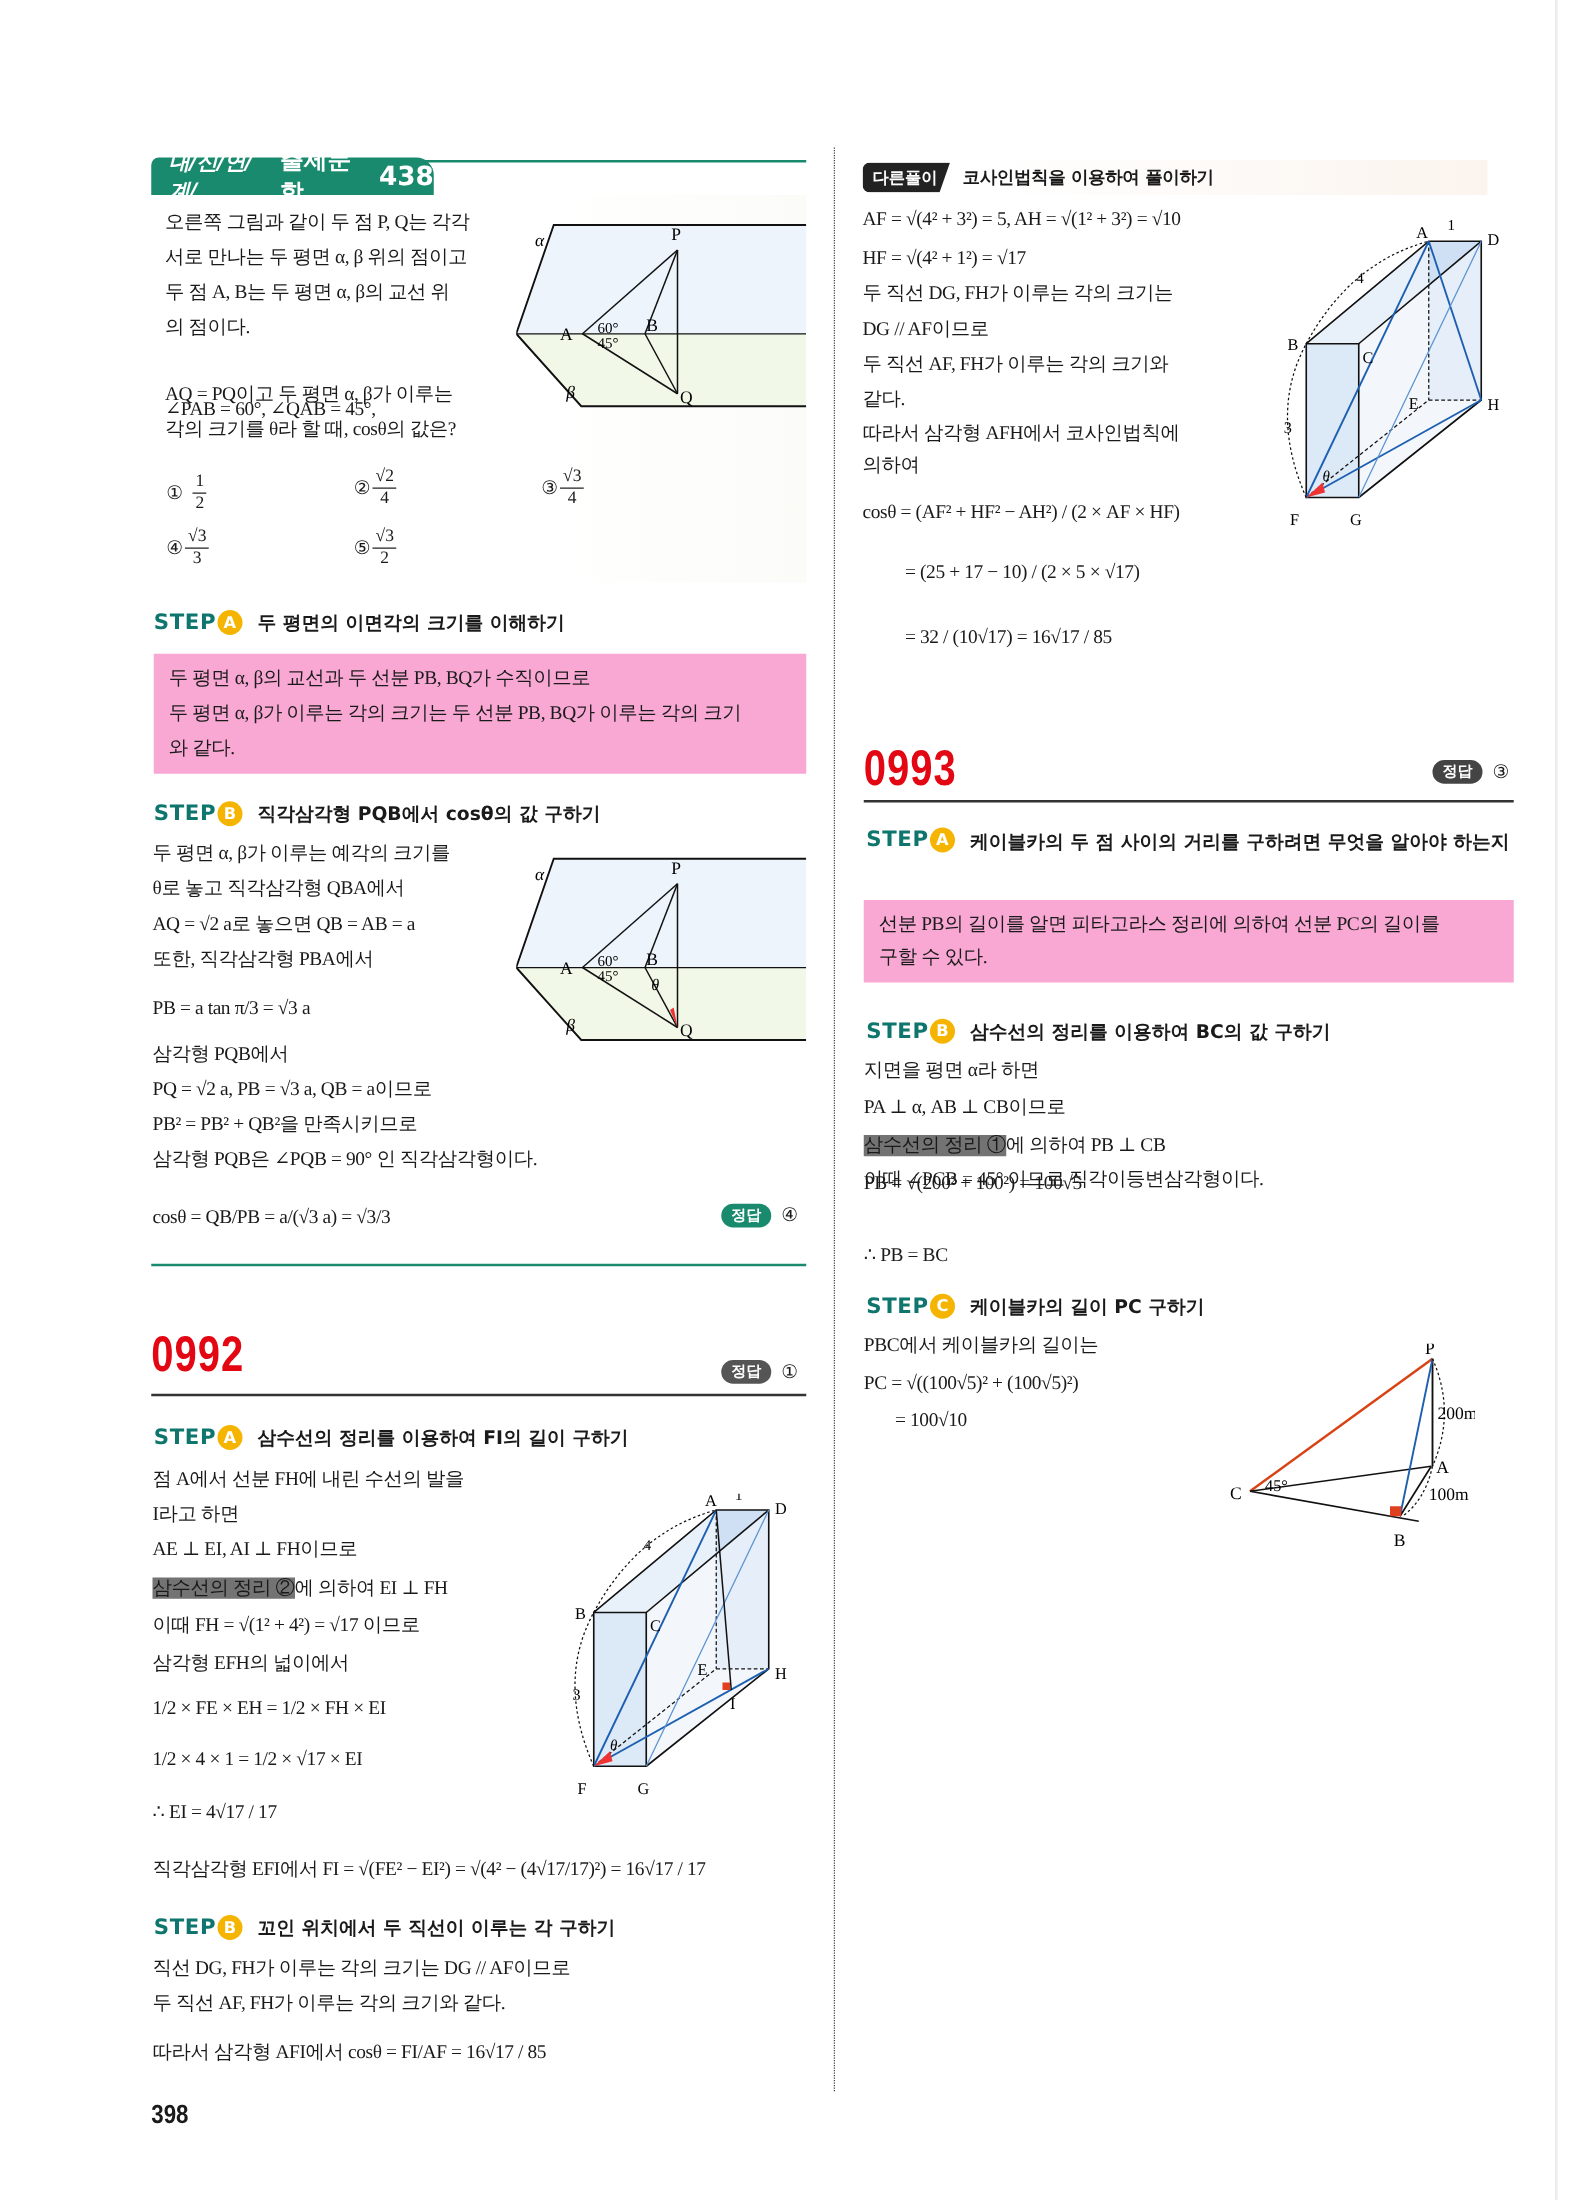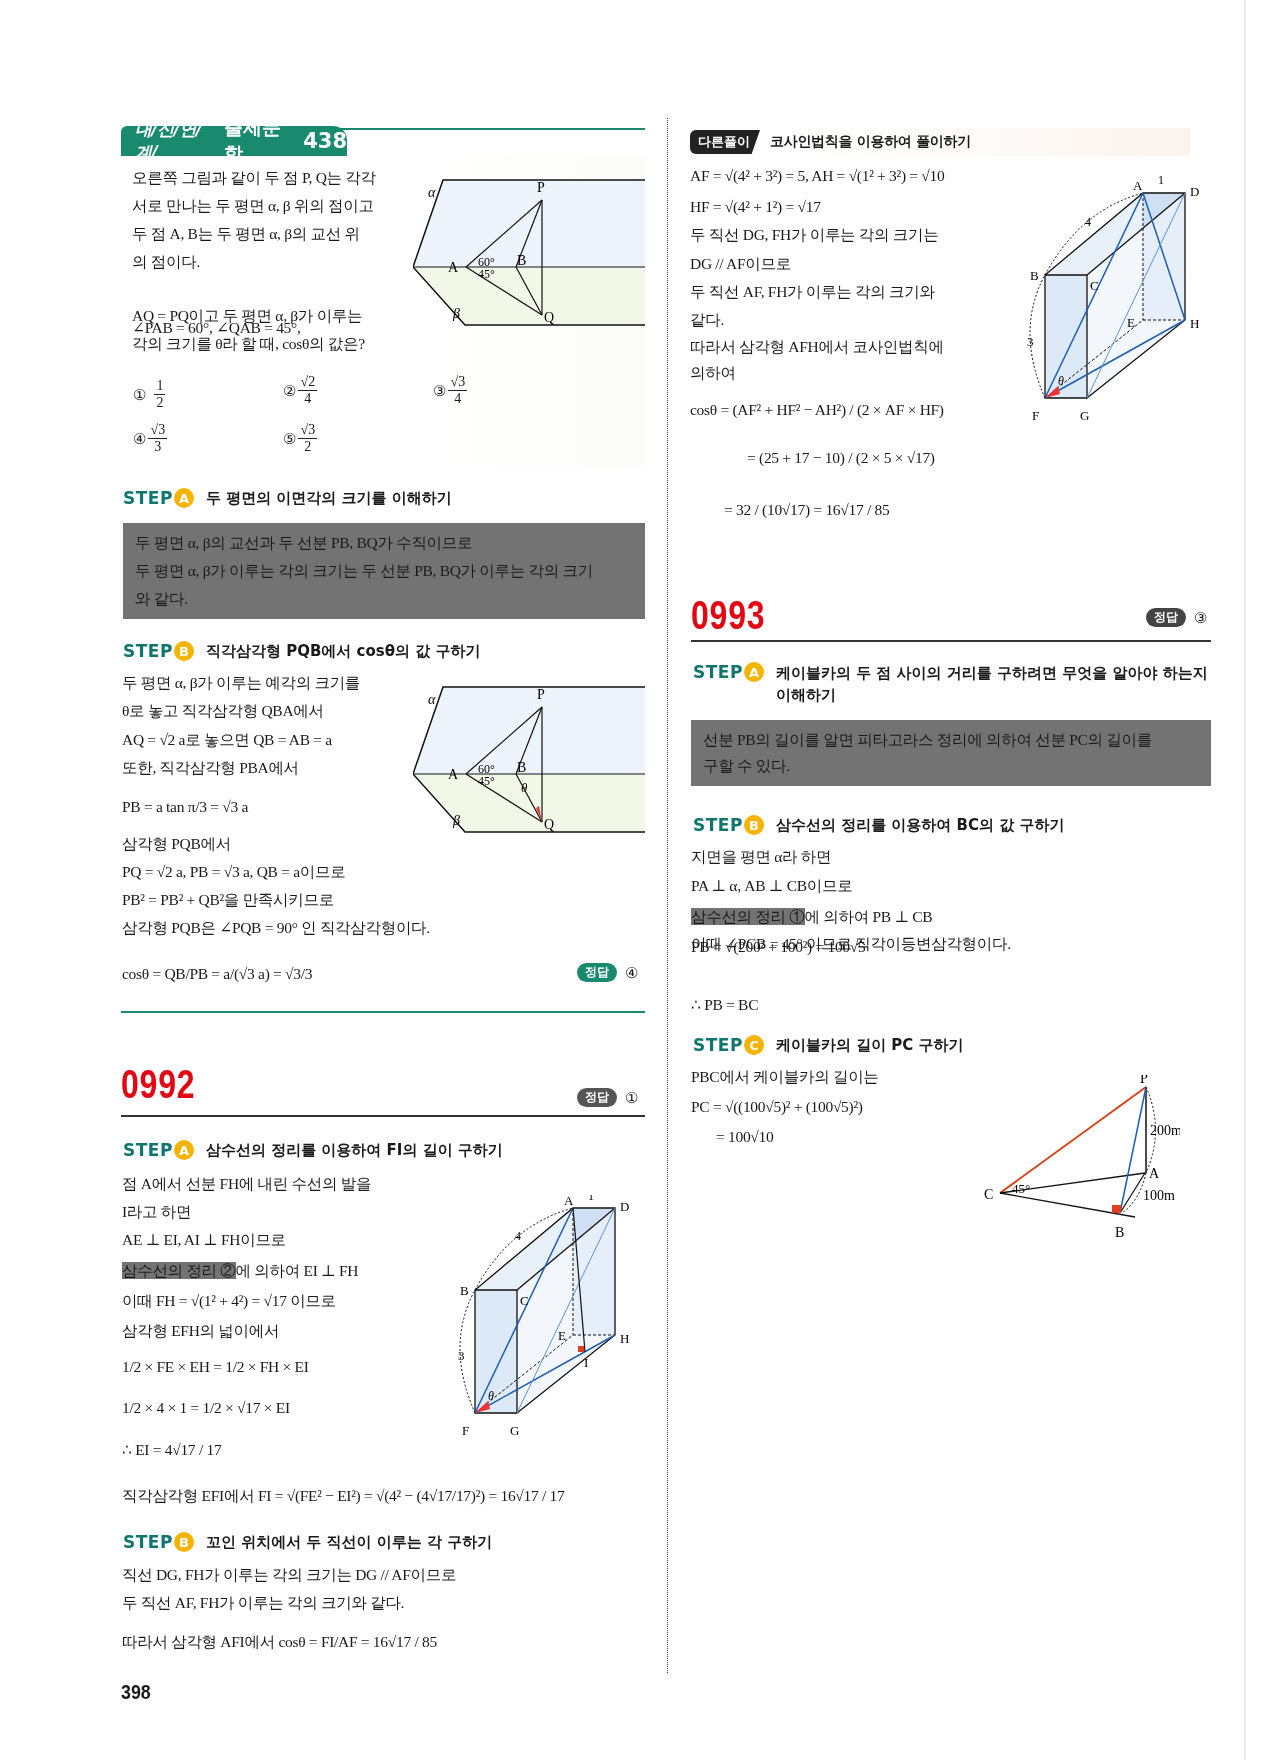--- a/index.html
+++ b/index.html
@@ -18,21 +18,21 @@
   .banner .tag { font-size: 17px; font-weight: bold; font-style: italic; letter-spacing: -0.5px; }
   .banner .sub { font-size: 19px; font-weight: bold; margin-left: 6px; }
   .banner .num { font-size: 21px; font-weight: bold; margin-left: 8px; }
   .banner-rule { position: absolute; left: 340px; top: 128px; width: 305px; height: 2px; background: #1a8a6e; }
   .problem-bg { position: absolute; left: 121px; top: 156px; width: 524px; height: 310px; background: linear-gradient(to right, #ffffff 60%, #fbfbf8); }
 
   .step { position: absolute; display: flex; align-items: center; font-size: 15px; font-weight: bold; white-space: nowrap; }
   .step .st { color: #0f766e; font-weight: bold; font-size: 17px; letter-spacing: 0.5px; }
   .step .circ { display: inline-flex; width: 20px; height: 20px; border-radius: 50%; background: #f4b400; color: #fff; font-size: 13px; align-items: center; justify-content: center; margin-left: 1px; margin-right: 12px; }
 
-  .greenbox { position: absolute; background: #737373; }
+  .greenbox { position: absolute; background: #f9a8d4; }
   .hl { background: #737373; }
 
   .probnum { position: absolute; color: #e30613; font-weight: bold; font-size: 40px; font-family: "Liberation Sans", sans-serif; transform: scaleX(0.8); transform-origin: left; letter-spacing: 1px; }
   .rule-dark { position: absolute; height: 2px; background: #333; }
   .rule-teal { position: absolute; height: 2px; background: #1a8a6e; }
   .answer { position: absolute; display: flex; align-items: center; }
   .answer .pill { display: inline-block; padding: 1px 8px; border-radius: 10px; color: #fff; font-size: 12px; font-weight: bold; }
   .answer .val { margin-left: 8px; font-size: 15px; }
 
   .dashed-v { position: absolute; left: 667px; top: 118px; height: 1555px; border-left: 1px dotted #444; }
@@ -265,21 +265,21 @@
 <div>
   <div class="line serif" style="left:690px;top:166px;">AF = √(4² + 3²) = 5,  AH = √(1² + 3²) = √10</div>
   <div class="line serif" style="left:690px;top:197px;">HF = √(4² + 1²) = √17</div>
   <div class="line serif" style="left:690px;top:225px;">두 직선 DG, FH가 이루는 각의 크기는</div>
   <div class="line serif" style="left:690px;top:254px;">DG // AF이므로</div>
   <div class="line serif" style="left:690px;top:282px;">두 직선 AF, FH가 이루는 각의 크기와</div>
   <div class="line serif" style="left:690px;top:310px;">같다.</div>
   <div class="line serif" style="left:690px;top:337px;">따라서 삼각형 AFH에서 코사인법칙에</div>
   <div class="line serif" style="left:690px;top:363px;">의하여</div>
   <div class="line serif" style="left:690px;top:400px;">cosθ = (AF² + HF² − AH²) / (2 × AF × HF)</div>
-  <div class="line serif" style="left:724px;top:448px;margin-left:23px;">= (25 + 17 − 10) / (2 × 5 × √17)</div>
+  <div class="line serif" style="left:724px;top:448px;">= (25 + 17 − 10) / (2 × 5 × √17)</div>
   <div class="line serif" style="left:724px;top:500px;">= 32 / (10√17) = 16√17 / 85</div>
 </div>
 
 <svg class="abs" style="left:1015px;top:170px;" width="200" height="260" viewBox="0 0 200 260">
   <polygon points="30,105 72,105 72,228 30,228" fill="#dce9f7"></polygon>
   <polygon points="30,105 128,23 170,23 72,105" fill="#e8f0fa"></polygon>
   <polygon points="128,23 170,23 170,150 128,150" fill="#cfe0f4"></polygon>
   <polygon points="72,105 170,23 170,150 72,228" fill="#eef4fb" opacity="0.7"></polygon>
   <polyline points="30,105 72,105 72,228 30,228 30,105 128,23 170,23 170,150 72,228" fill="none" stroke="#111" stroke-width="1.3"></polyline>
   <line x1="72" y1="105" x2="170" y2="23" stroke="#111" stroke-width="1.3"></line>
@@ -312,21 +312,20 @@
   <span class="pill" style="background:#444;">정답</span>
   <span class="val serif">③</span>
 </div>
 <div class="rule-dark" style="left:691px;top:640px;width:520px;"></div>
 
 <div class="step" style="left:693px;top:662px;align-items:flex-start;">
   <span class="st">STEP</span>
   <span class="circ">A</span>
   <span style="display:flex;flex-direction:column;line-height:22px;">
     <span>케이블카의 두 점 사이의 거리를 구하려면 무엇을 알아야 하는지</span>
-    <span>이해하기</span>
   </span>
 </div>
 <div class="greenbox" style="left:691px;top:720px;width:520px;height:66px;padding-left:20px;">
   <div class="line serif" style="left:12px;top:10px;">선분 PB의 길이를 알면 피타고라스 정리에 의하여 선분 PC의 길이를</div>
   <div class="line serif" style="left:12px;top:36px;">구할 수 있다.</div>
 </div>
 
 <div class="step" style="left:693px;top:815px;">
   <span class="st">STEP</span>
   <span class="circ">B</span>

